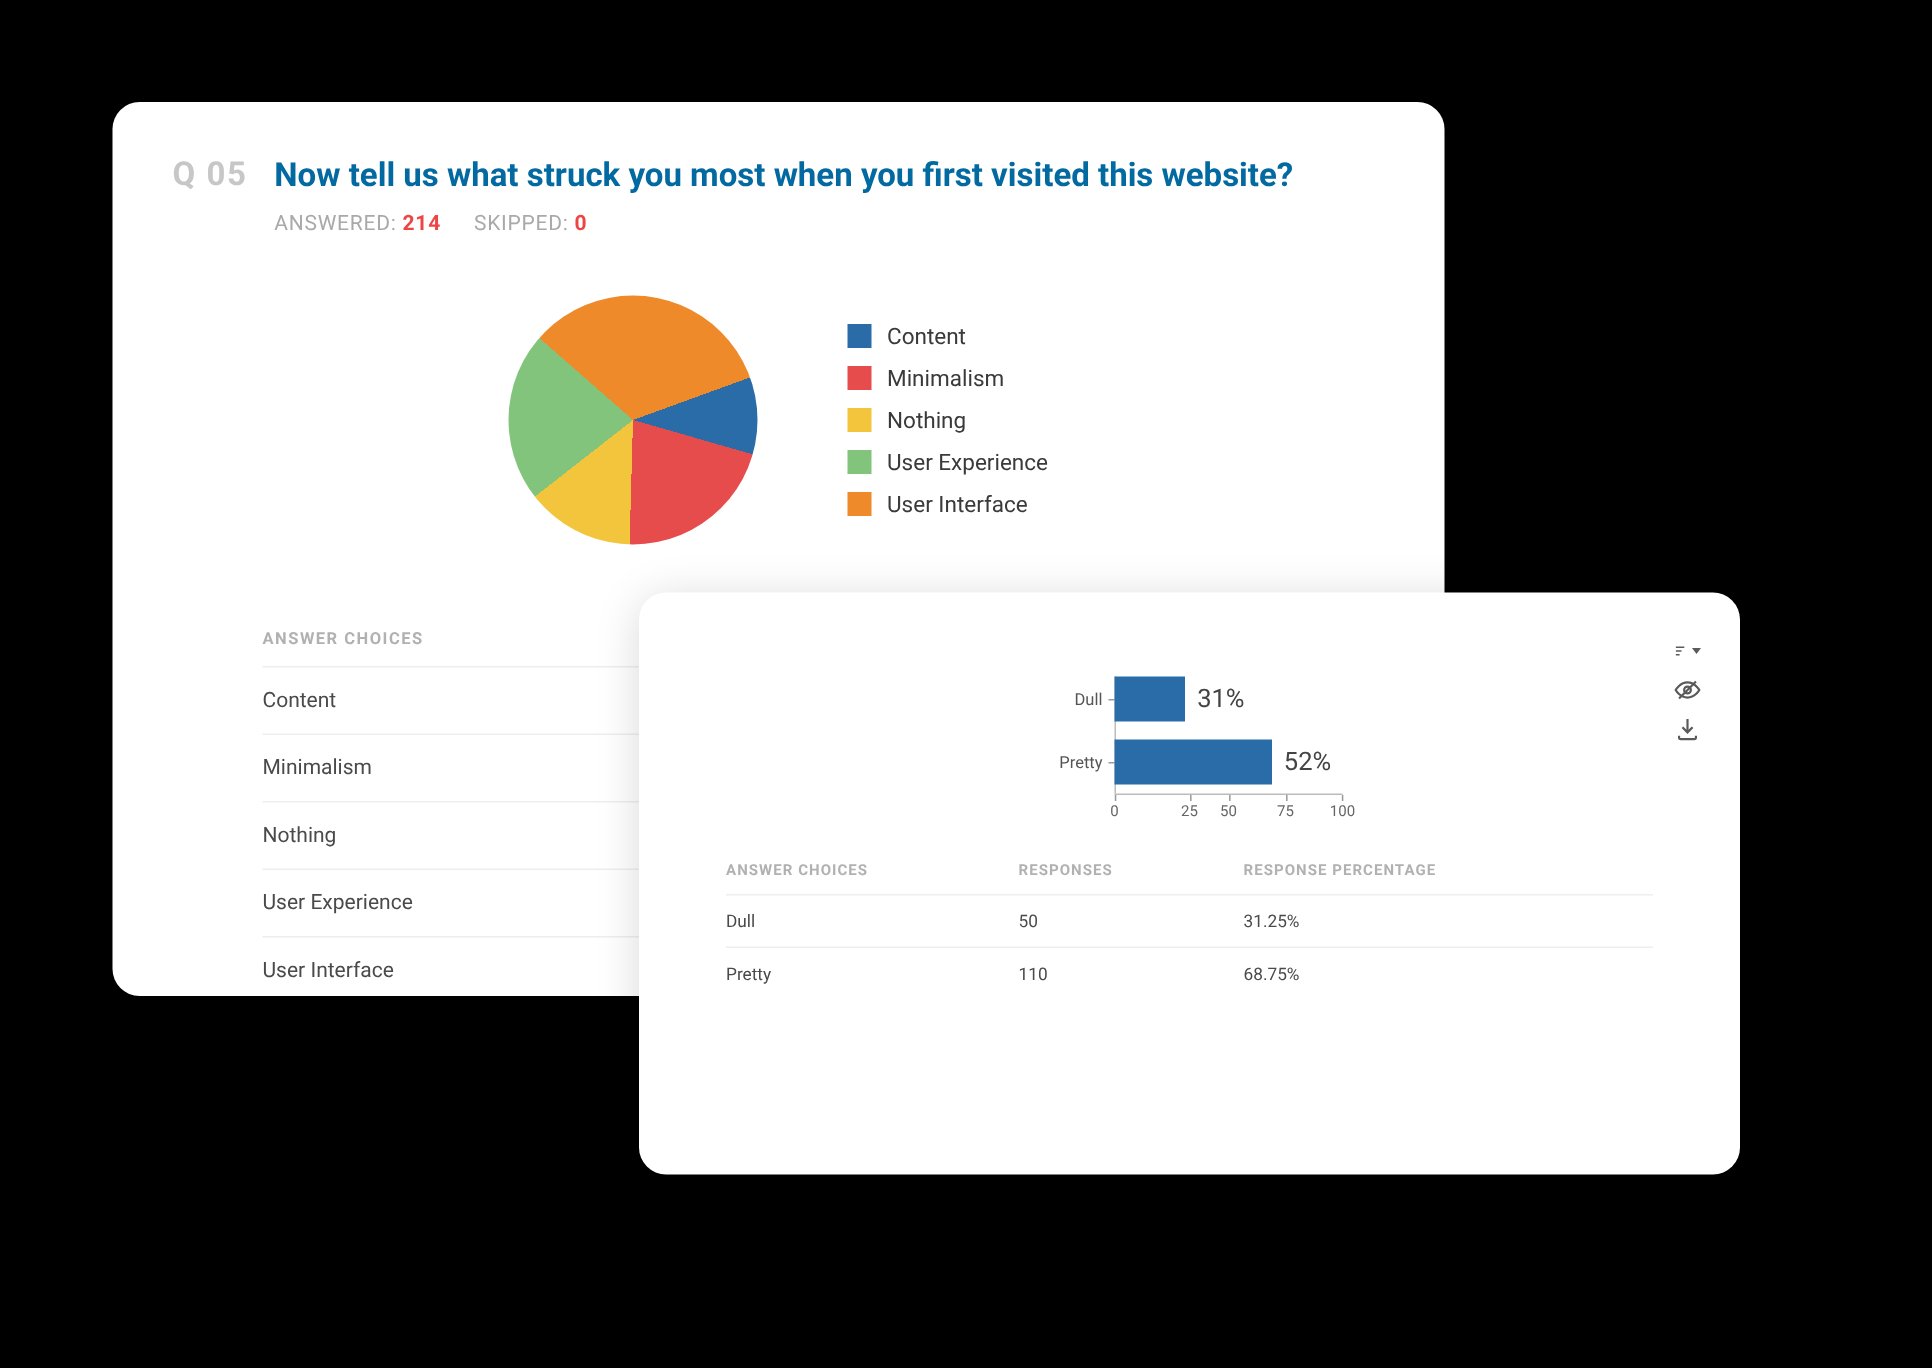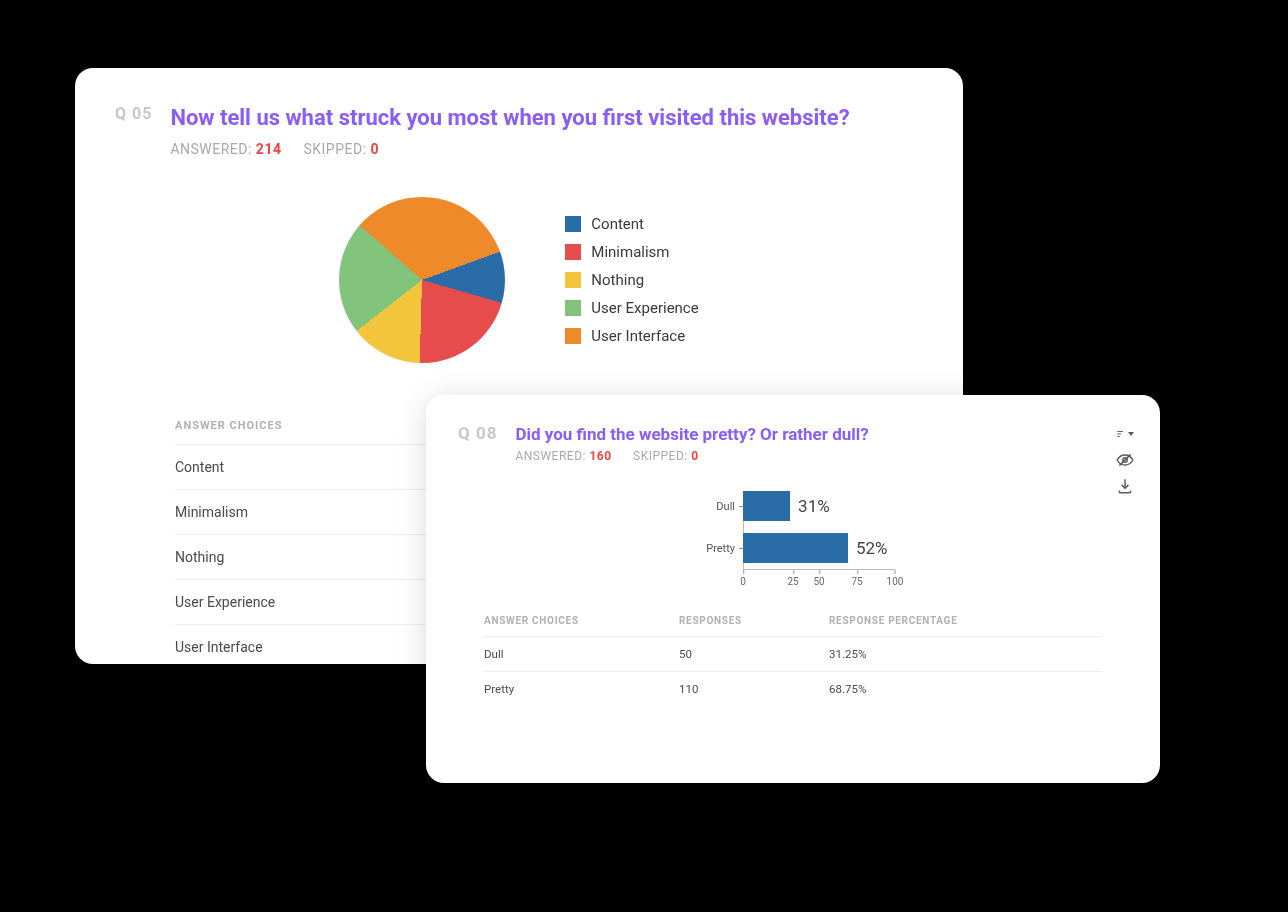--- a/index.html
+++ b/index.html
@@ -28,27 +28,27 @@
     left: 426px;
     top: 395px;
     width: 734px;
     height: 388px;
     padding: 28px 32px 0 32px;
   }
   .qheader { display: flex; align-items: flex-start; gap: 18px; }
   .qnum {
     color: #c7c7c7;
     font-weight: 700;
-    font-size: 16px;
+    font-size: 22px;
     letter-spacing: 1px;
     white-space: nowrap;
   }
   .card2 .qnum { font-size: 17px; }
   .qtitle {
-    color: #8b5cf6;
+    color: #0369a1;
     font-weight: 700;
     font-size: 22px;
     line-height: 1.3;
   }
   .card2 .qtitle { font-size: 17px; }
   .stats {
     margin-top: 8px;
     color: #a9a9a9;
     font-size: 14px;
     letter-spacing: 0.5px;
@@ -289,36 +289,20 @@
     </div>
     <div class="tool-icon">
       <svg viewBox="0 0 16 16" fill="none" stroke="currentColor" stroke-width="1.3">
         <path d="M8 2v8"></path>
         <path d="M5 7l3 3 3-3"></path>
         <path d="M3 12v1a1 1 0 0 0 1 1h8a1 1 0 0 0 1-1v-1"></path>
       </svg>
     </div>
   </div>
 
-  <div class="qheader">
-    <div class="qnum">Q 08</div>
-    <div>
-      <div class="qtitle">Did you find the website pretty? Or rather dull?</div>
-      <div class="stats">
-        <span class="seg">
-          <span class="label">ANSWERED:</span>
-          <span class="value">160</span>
-        </span>
-        <span class="seg">
-          <span class="label">SKIPPED:</span>
-          <span class="value">0</span>
-        </span>
-      </div>
-    </div>
-  </div>
 
   <div class="bar-area">
     <div class="bar-chart" id="bar-chart">
       <div class="axis-line-y" style="bottom: 18px; top: 6px;"></div>
 
     <div class="bar-row">
           <div class="bar-cat">Dull</div>
           <div class="bar-track">
             <div class="bar-fill" style="width: 47.12px; background: rgb(42, 108, 168);"></div>
             <div class="bar-val" style="--pct: 31;">31%</div>

